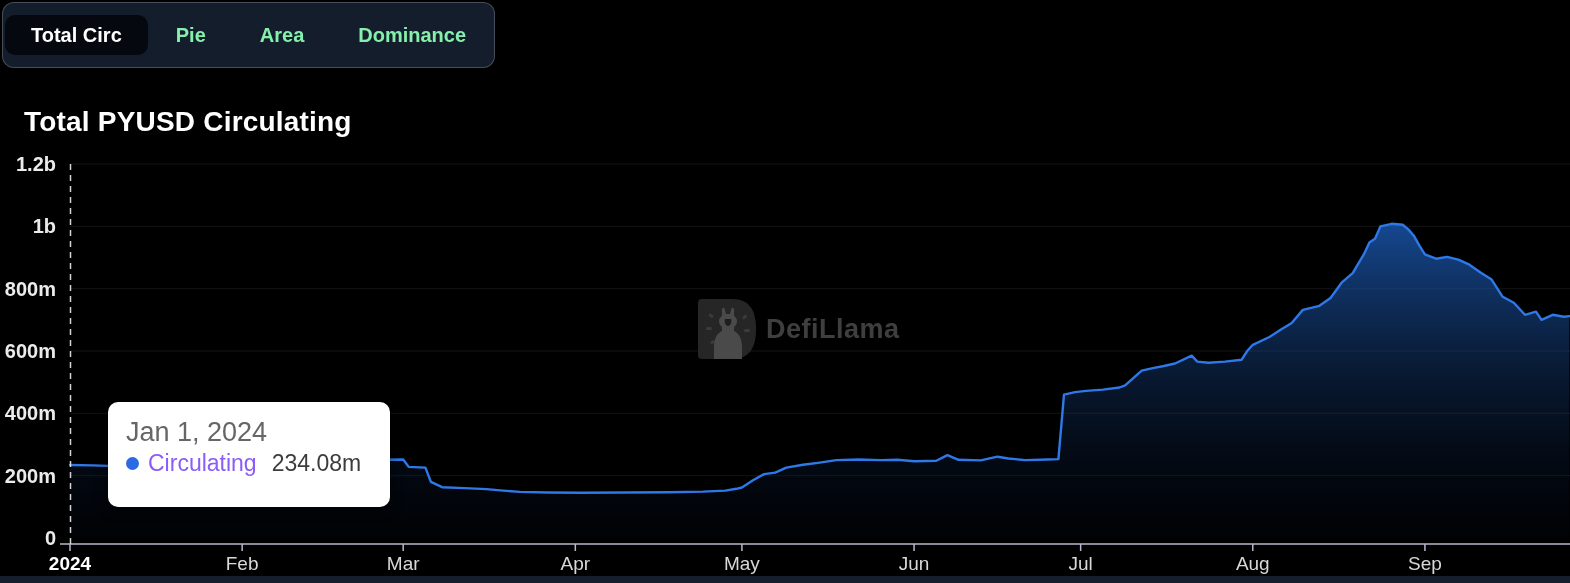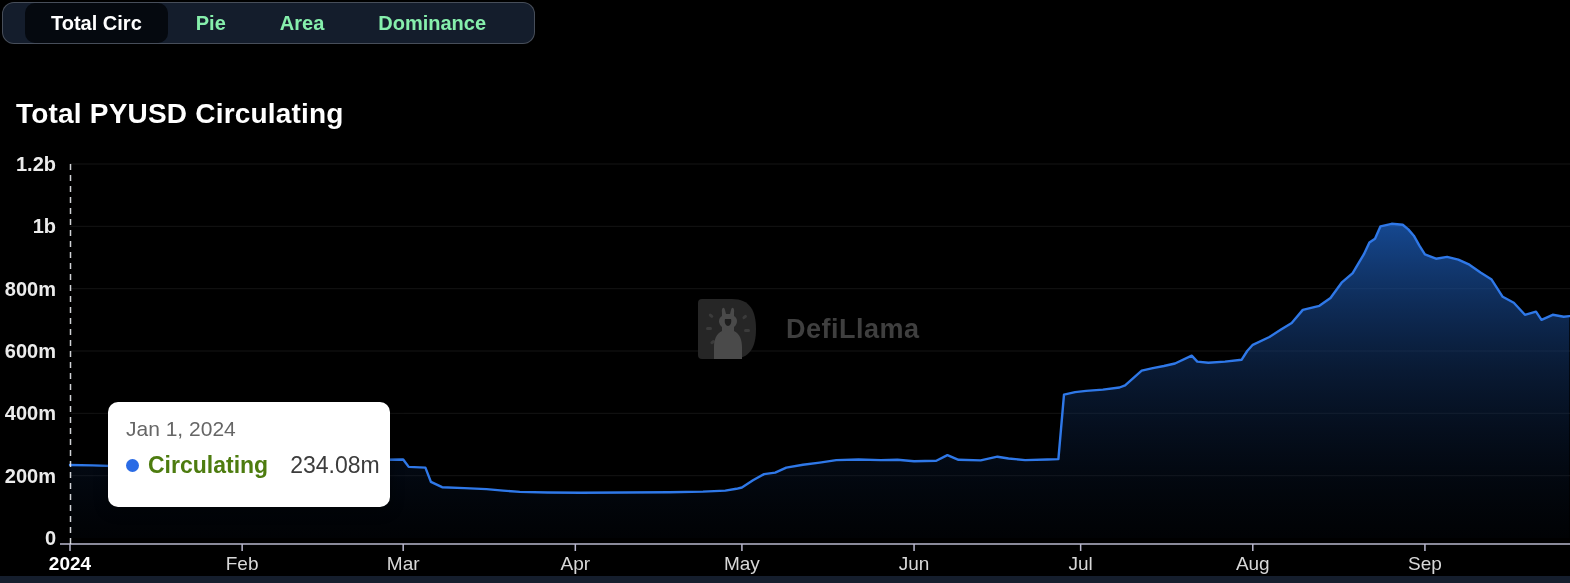--- a/index.html
+++ b/index.html
@@ -1,51 +1,51 @@
 <!DOCTYPE html>
 <html><head>
 <meta charset="utf-8">
 <style>
   html,body{margin:0;padding:0;background:#000;}
   body{width:1570px;height:583px;position:relative;overflow:hidden;
        font-family:"Liberation Sans", sans-serif;}
   .stage{position:absolute;inset:0;background:#000;}
 
   
-  .tabbar{position:absolute;left:2px;top:2px;height:42px;box-sizing:border-box;
+  .tabbar{position:absolute;left:2px;top:2px;height:66px;box-sizing:border-box;
           background:#141d2c;border:1px solid rgba(255,255,255,0.22);
           border-radius:12px;display:flex;align-items:center;
-          padding:0 22px;gap:2px;}
+          padding:0 2px;gap:2px;}
   .tab{border:none;background:transparent;color:#86efac;font-weight:700;
        font-size:20px;padding:10px 26px;border-radius:10px;cursor:pointer;
        font-family:"Liberation Sans", sans-serif;line-height:1;}
   .tab.active{background:#05090f;color:#ffffff;}
 
   
-  .chart-title{position:absolute;left:8px;top:90px;margin:8px;color:#ffffff;
+  .chart-title{position:absolute;left:8px;top:90px;margin:16px;color:#ffffff;
                font-size:28px;font-weight:700;letter-spacing:.2px;}
 
   
   svg.chart{position:absolute;left:0;top:0;}
 
   
   .watermark{position:absolute;left:698px;top:299px;display:flex;
-             align-items:center;gap:28px;pointer-events:none;}
+             align-items:center;gap:8px;pointer-events:none;}
   .wm-text{font-size:27px;font-weight:700;color:#3f3f3f;letter-spacing:.5px;}
 
   
   .tooltip{position:absolute;left:108px;top:402px;width:282px;height:105px;
            box-sizing:border-box;background:#ffffff;border-radius:10px;
            box-shadow:0 3px 14px rgba(0,0,0,.45);padding:15px 0 0 18px;}
-  .tt-date{font-size:21px;color:#666666;margin-bottom:11px;}
+  .tt-date{font-size:27px;color:#666666;margin-bottom:2px;}
   .tt-row{display:flex;align-items:center;}
   .tt-dot{width:13px;height:13px;border-radius:50%;background:#2a6be5;
           margin-right:9px;flex:none;}
-  .tt-series{font-size:23px;color:#4d7c0f;font-weight:bold;}
-  .tt-value{font-size:23px;color:#3c3c3c;font-weight:500;margin-left:22px;}
+  .tt-series{font-size:23px;color:#8b5cf6;}
+  .tt-value{font-size:23px;color:#3c3c3c;font-weight:500;margin-left:15px;}
 
   
   .bottom-strip{position:absolute;left:0;bottom:0;width:100%;height:7px;
                 background:#151e2d;}
 </style>
 </head>
 <body>
 
 <div class="stage">
 

